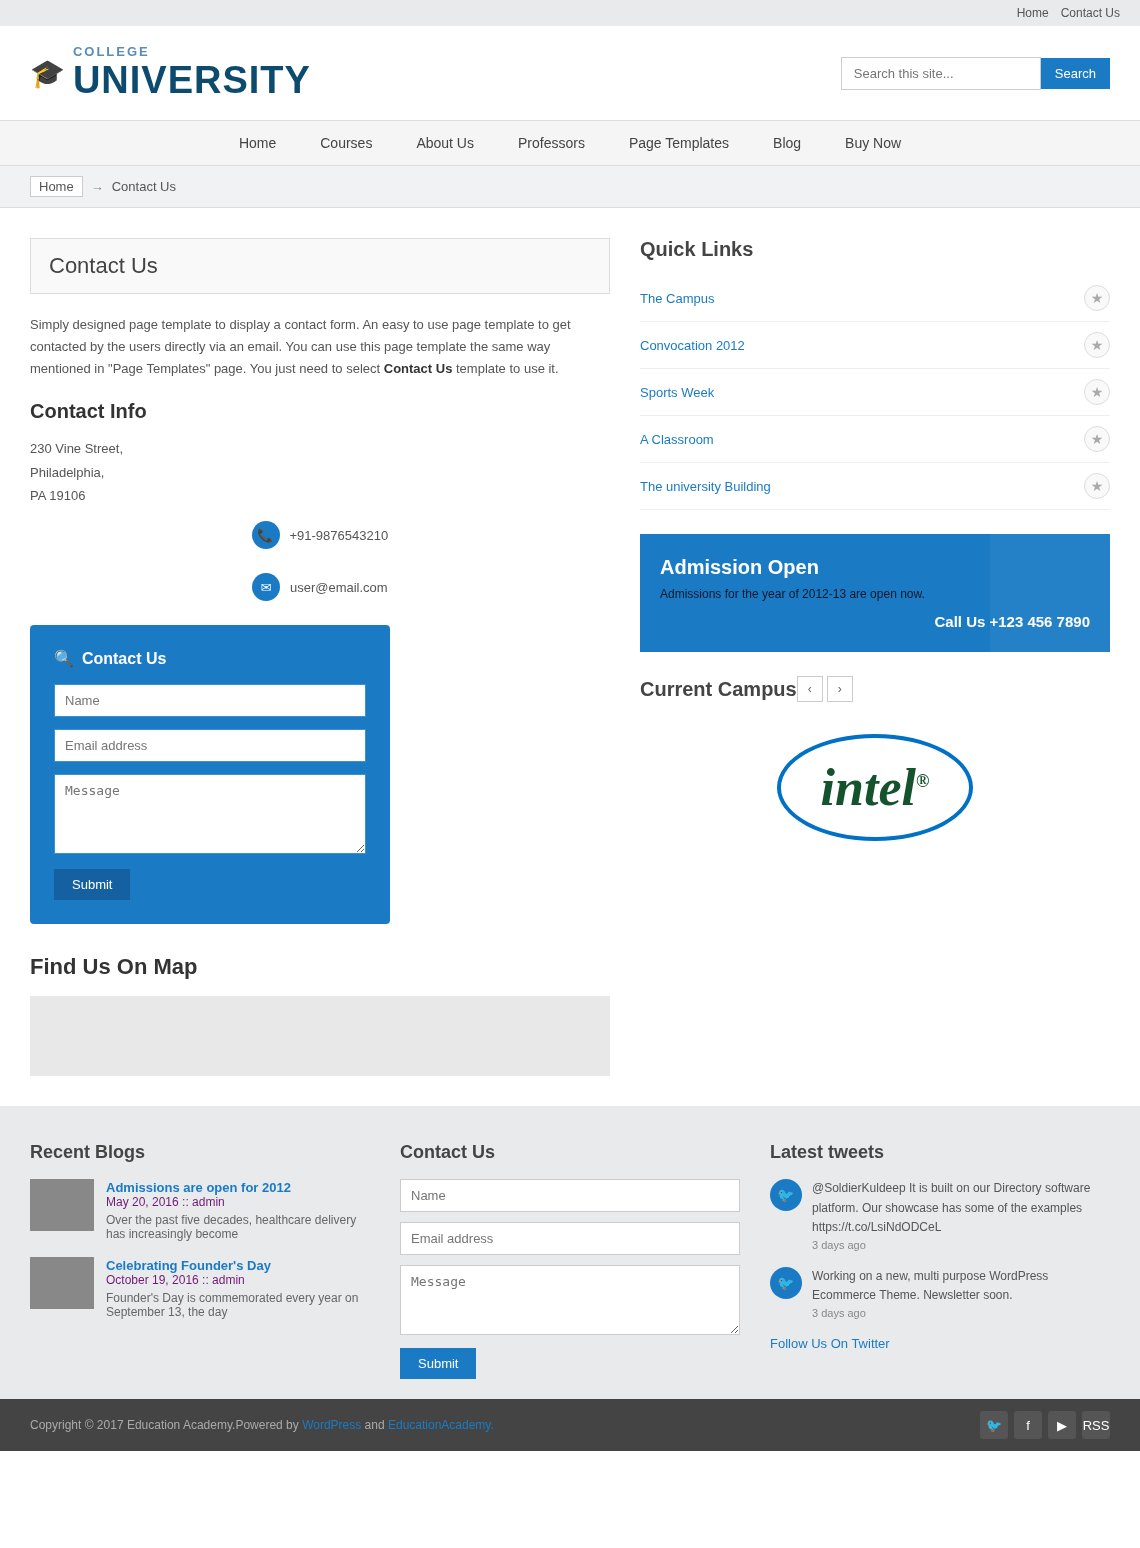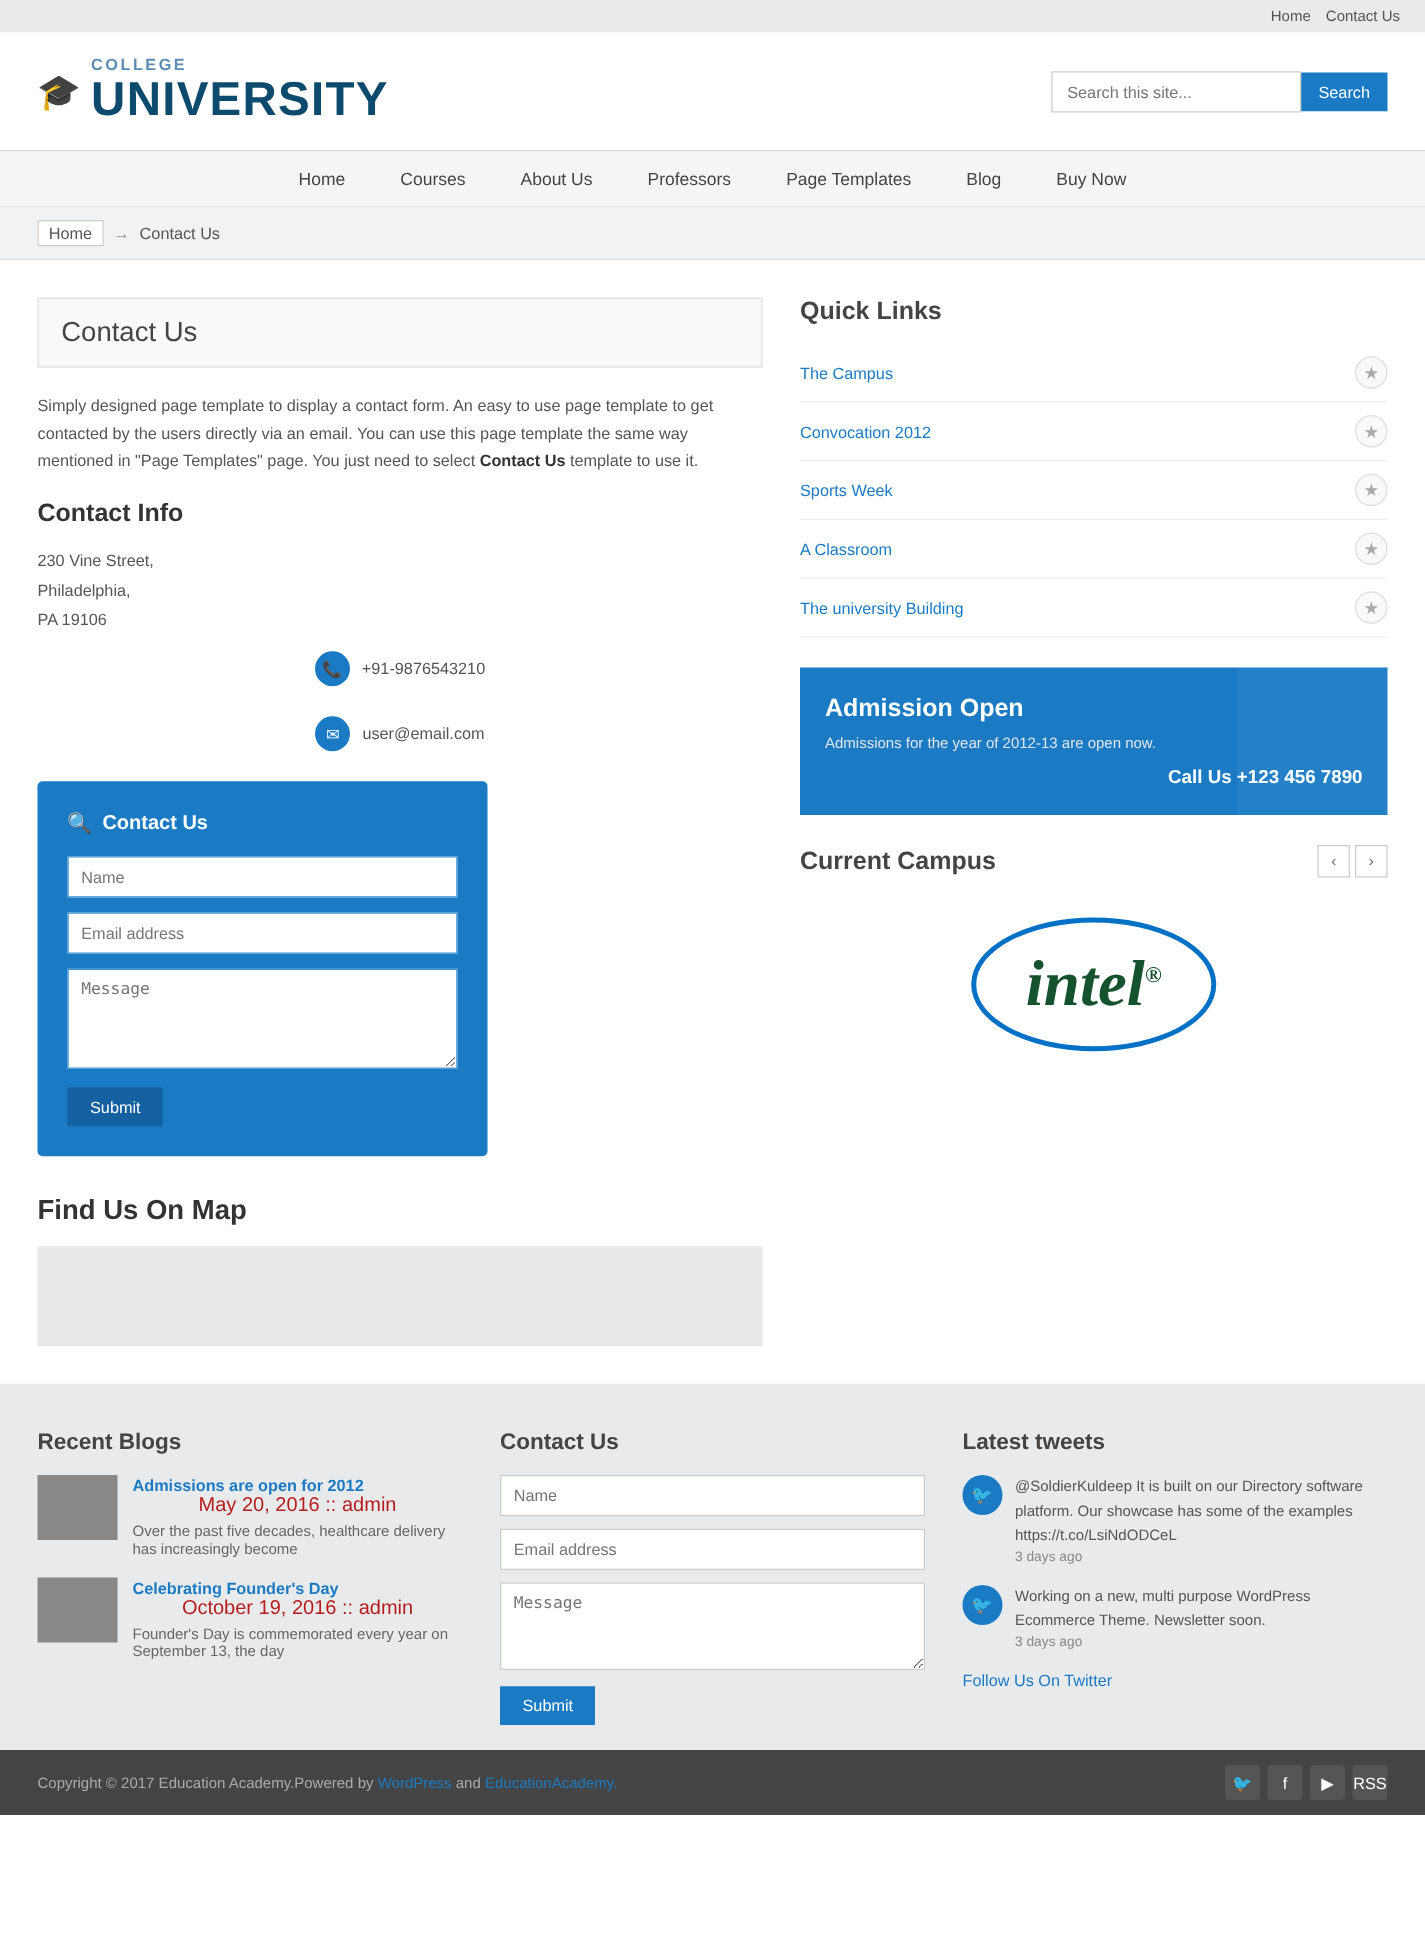--- a/index.html
+++ b/index.html
@@ -63,42 +63,42 @@
     .quick-links-heading { font-size: 20px; color: #444; margin-bottom: 14px; }
     .quick-links-list { list-style: none; margin-bottom: 24px; }
     .quick-links-list li { display: flex; align-items: center; justify-content: space-between; padding: 10px 0; border-bottom: 1px solid #eee; font-size: 13px; }
     .quick-links-list li a { color: #1a7bc4; text-decoration: none; }
     .star-icon { color: #aaa; font-size: 14px; width: 26px; height: 26px; border: 1px solid #ddd; display: flex; align-items: center; justify-content: center; border-radius: 50%; background: #f9f9f9; }
 
     
     .admission-box { background: #1a7bc4; padding: 22px 20px; margin-bottom: 24px; position: relative; overflow: hidden; }
     .admission-box-bg { position: absolute; right: 0; top: 0; width: 120px; height: 100%; background: rgba(255,255,255,0.05); }
     .admission-heading { color: #fff; font-size: 20px; font-weight: bold; margin-bottom: 8px; }
-    .admission-text { color: #e5e5e5; font-size: 12px; margin-bottom: 12px; }
+    .admission-text { color: #0f172a; font-size: 12px; margin-bottom: 12px; }
     .call-text { color: #fff; font-size: 15px; font-weight: bold; text-align: right; }
 
     
-    .current-campus-header { display: flex; align-items: center; justify-content: space-between; margin-bottom: 12px; }
+    .current-campus-header { display: flex; align-items: center; margin-bottom: 12px; }
     .current-campus-heading { font-size: 20px; color: #444; }
     .nav-arrows { display: flex; gap: 4px; }
     .arrow-btn { width: 26px; height: 26px; border: 1px solid #ccc; background: #fff; cursor: pointer; display: flex; align-items: center; justify-content: center; font-size: 12px; color: #666; }
 
     .intel-logo { display: flex; align-items: center; justify-content: center; padding: 20px; }
     .intel-oval { border: 4px solid #0071c5; border-radius: 50%; padding: 20px 40px; display: inline-block; }
     .intel-text { color: #14532d; font-size: 52px; font-style: italic; font-weight: bold; font-family: Georgia, serif; }
     .intel-reg { font-size: 18px; vertical-align: super; }
 
     
     .footer-main { background: #e8eaec; padding: 36px 30px 20px; display: flex; gap: 30px; }
     .footer-col { flex: 1; }
     .footer-heading { font-size: 18px; color: #444; margin-bottom: 16px; font-weight: bold; }
 
     .blog-item { display: flex; gap: 12px; margin-bottom: 16px; }
     .blog-thumb { width: 64px; height: 52px; background: #aaa; flex-shrink: 0; }
-    .blog-meta { font-size: 16px; color: #b91c1c; margin-bottom: 4px; text-align: center; }
+    .blog-meta { font-size: 12px; color: #701a75; margin-bottom: 4px; }
     .blog-title { color: #1a7bc4; text-decoration: none; font-size: 13px; font-weight: bold; }
     .blog-excerpt { font-size: 12px; color: #666; margin-top: 4px; }
 
     .footer-form input, .footer-form textarea { width: 100%; padding: 8px 10px; margin-bottom: 10px; border: 1px solid #ccc; font-size: 13px; color: #999; outline: none; background: #fff; }
     .footer-form textarea { height: 70px; resize: vertical; }
     .footer-submit { background: #1a7bc4; color: #fff; border: none; padding: 8px 18px; cursor: pointer; font-size: 13px; }
 
     .tweet-item { display: flex; gap: 10px; margin-bottom: 16px; }
     .tweet-icon { width: 32px; height: 32px; background: #1a7bc4; border-radius: 50%; display: flex; align-items: center; justify-content: center; color: #fff; font-size: 14px; flex-shrink: 0; }
     .tweet-text { font-size: 12px; color: #555; line-height: 1.6; }

